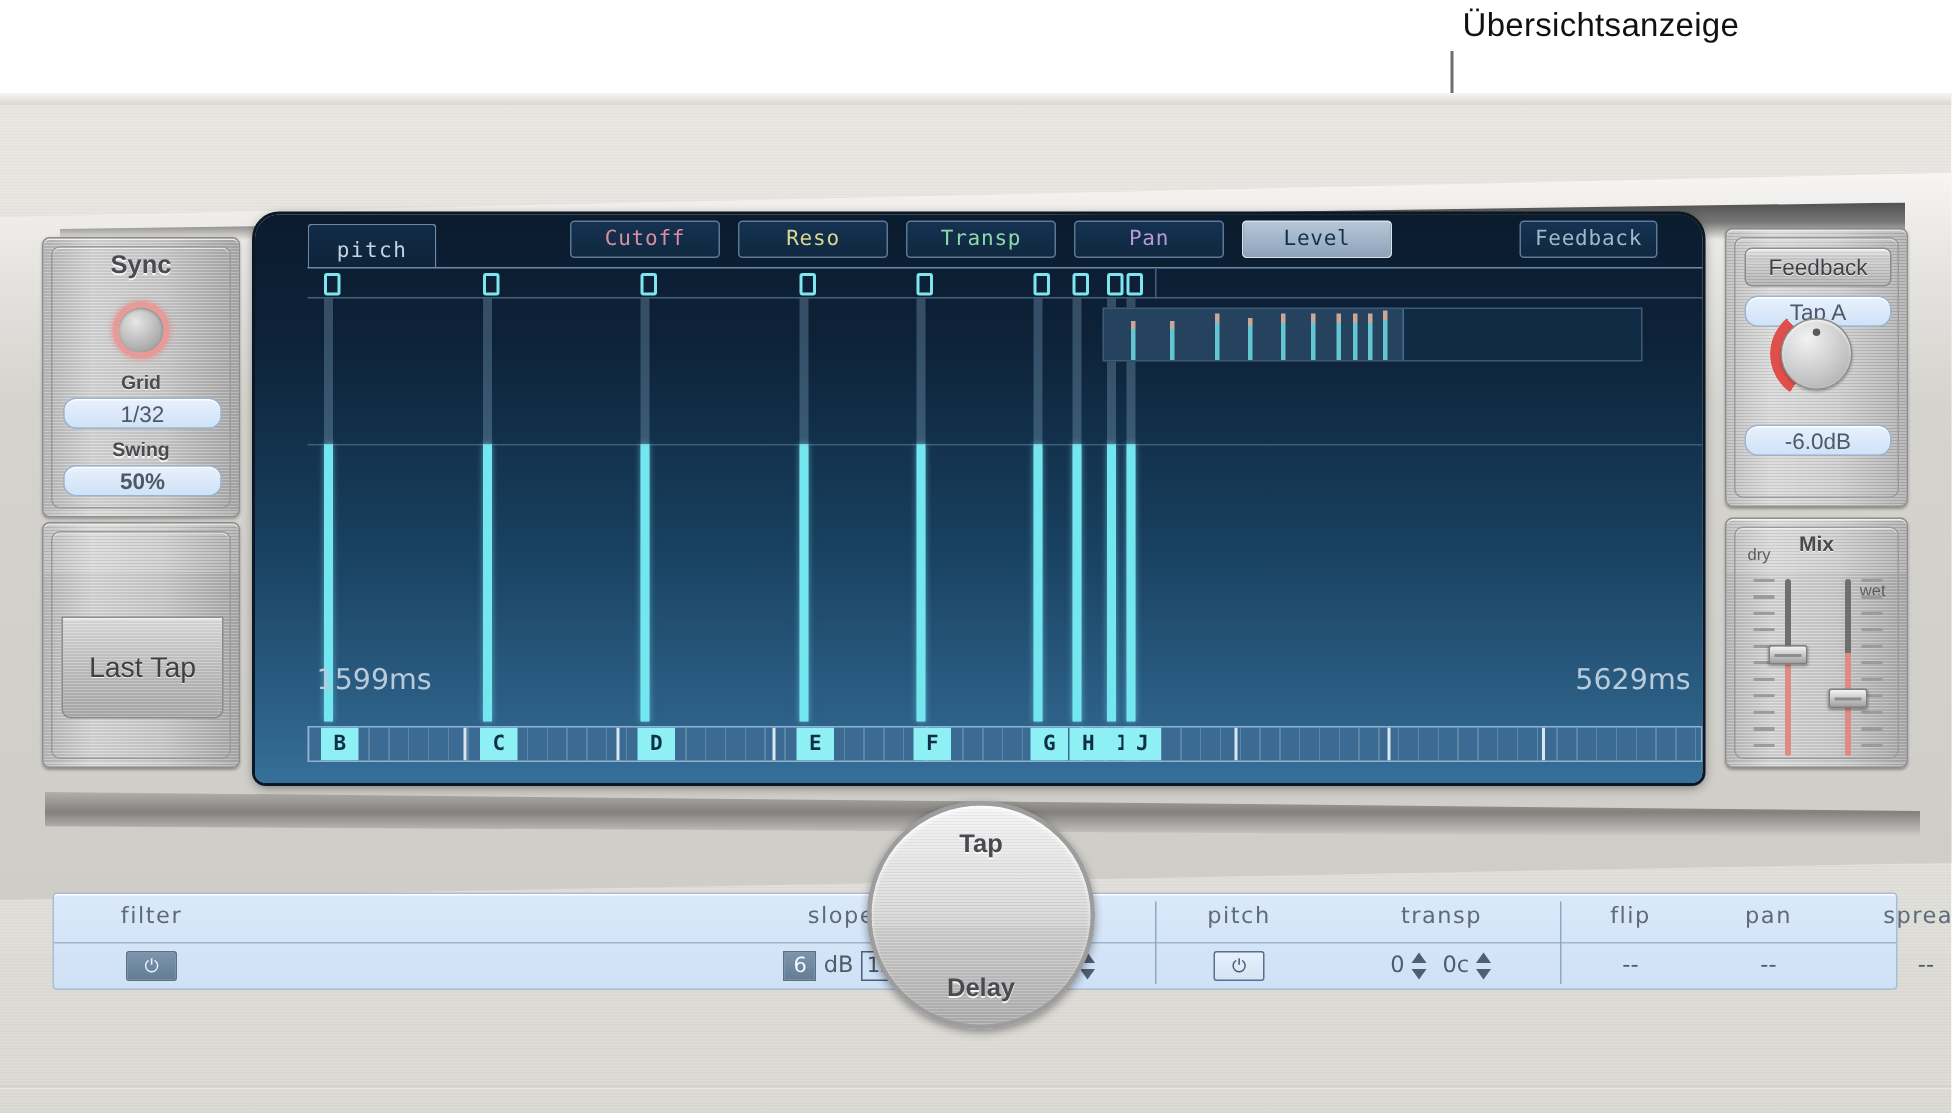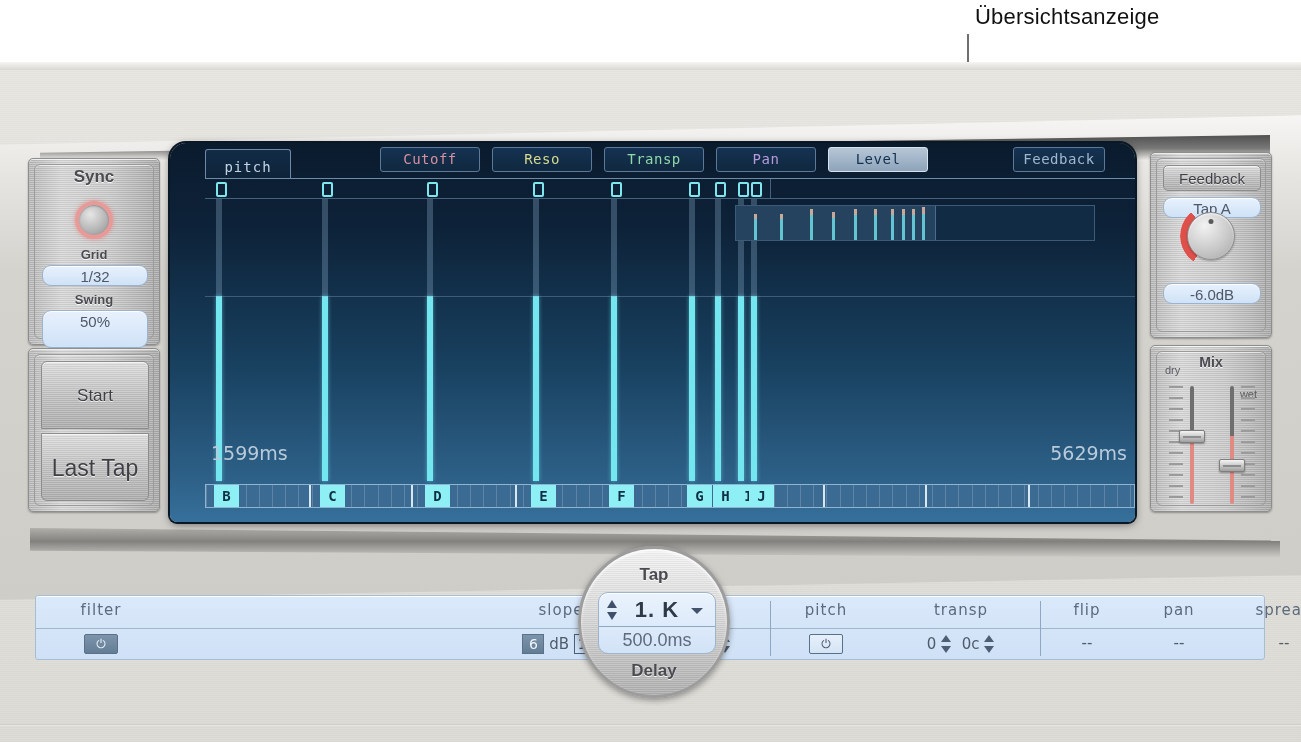--- a/index.html
+++ b/index.html
@@ -346,21 +346,21 @@
   }
   .stepper::before, .stepper::after {
     content: ""; position: absolute; left: 0; border-left: 5.5px solid transparent;
     border-right: 5.5px solid transparent;
   }
   .stepper::before { top: 1px;  border-bottom: 7px solid #4e5f73; }
   .stepper::after  { bottom: 1px; border-top: 7px solid #4e5f73; }
 
   
   #tap-dial {
-    position: absolute; left: 578px; top: 546px; width: 152px; height: 152px;
+    position: absolute; left: 578px; top: 534px; width: 152px; height: 152px;
     border-radius: 50%;
     background:
       repeating-linear-gradient(0deg, rgba(255,255,255,.16) 0 1px, rgba(0,0,0,.04) 1px 2px),
       linear-gradient(180deg,#f3f3f3 0%, #dcdcdc 40%, #c3c3c3 72%, #aeaeae 100%);
     border: 3px solid #9d9d9d;
     box-shadow: 0 2px 6px rgba(0,0,0,.38), inset 0 2px 3px rgba(255,255,255,.85);
   }
   #tap-title, #delay-title {
     position: absolute; width: 100%; text-align: center;
     font-weight: bold; font-size: 17px; color: #4a4a50;
@@ -417,27 +417,26 @@
   <div id="chassis-bottom-line"></div>
 </div>
 
 <div class="metal-panel" id="left-panel">
   <div class="inner-frame" style="left:5px; top:5px; right:5px; bottom:5px;"></div>
   <div class="panel-label" style="top:8px; font-size:17px;">Sync</div>
   <div id="sync-led"></div>
   <div class="panel-label" style="top:88px; font-size:13px;">Grid</div>
   <div class="value-field" style="position:absolute; left:13px; top:106px; width:106px; height:21px;">1/32</div>
   <div class="panel-label" style="top:133px; font-size:13px;">Swing</div>
-  <div class="value-field" style="position:absolute; left:13px; top:151px; width:106px; height:38px;">50%</div>
+  <div class="value-field" style="position:absolute; left:13px; top:151px; width:106px; height:21px;font-weight:bold;">50%</div>
 </div>
 
 <div class="metal-panel" id="left-panel2">
   <div class="inner-frame" style="left:5px; top:5px; right:5px; bottom:5px;"></div>
-  <div class="grey-btn" style="position:absolute; left:12px; top:12px; width:108px; height:68px; border-radius:6px 6px 0 0; font-size:17px; line-height:68px;">Start</div>
-  <div class="grey-btn" style="position:absolute; left:12px; top:84px; width:108px; height:68px; border-radius:0 0 6px 6px; font-size:23px; line-height:68px;">Last Tap</div>
+  <div class="grey-btn" style="position:absolute; left:12px; top:62px; width:108px; height:68px; border-radius:0 0 6px 6px; font-size:19px; line-height:68px;">Last Tap</div>
 </div>
 
 <div class="metal-panel" id="right-panel">
   <div class="inner-frame" style="left:5px; top:5px; right:5px; bottom:5px;"></div>
   <div class="grey-btn" style="position:absolute; left:12px; top:12px; width:98px; height:26px; border-radius:5px; font-size:15px; line-height:25px;">Feedback</div>
   <div class="value-field" style="position:absolute; left:12px; top:44px; width:98px; height:21px;">Tap A</div>
   <div id="fb-knob-wrap">
     <div id="fb-knob-arc"></div>
     <div id="fb-knob">
       <div id="fb-knob-dot"></div>
@@ -598,21 +597,14 @@
       <div class="pval">--</div>
     </div>
     <div class="pgroup" style="left: 1189px; width: 118px;">
       <div class="phead">spread</div>
       <div class="pval">--</div>
     </div>
   </div>
 
 <div id="tap-dial">
   <div id="tap-title">Tap</div>
-  <div id="tap-field">
-    <div id="tap-step"></div>
-    <div id="tap-name">1. K</div>
-    <div id="tap-caret"></div>
-    <div id="tap-divider"></div>
-    <div id="tap-ms">500.0ms</div>
-  </div>
   <div id="delay-title">Delay</div>
 </div>
 
 </body></html>

